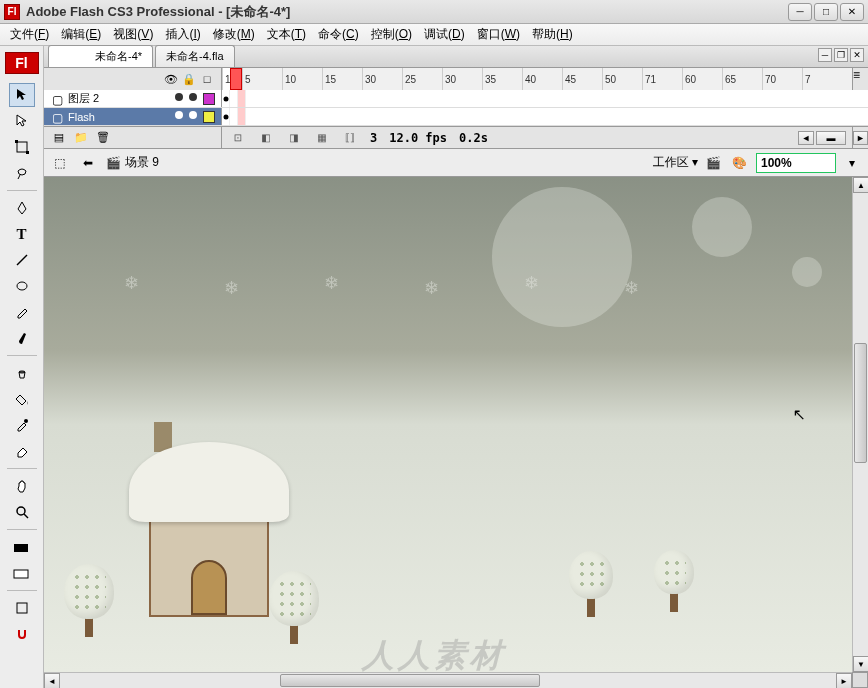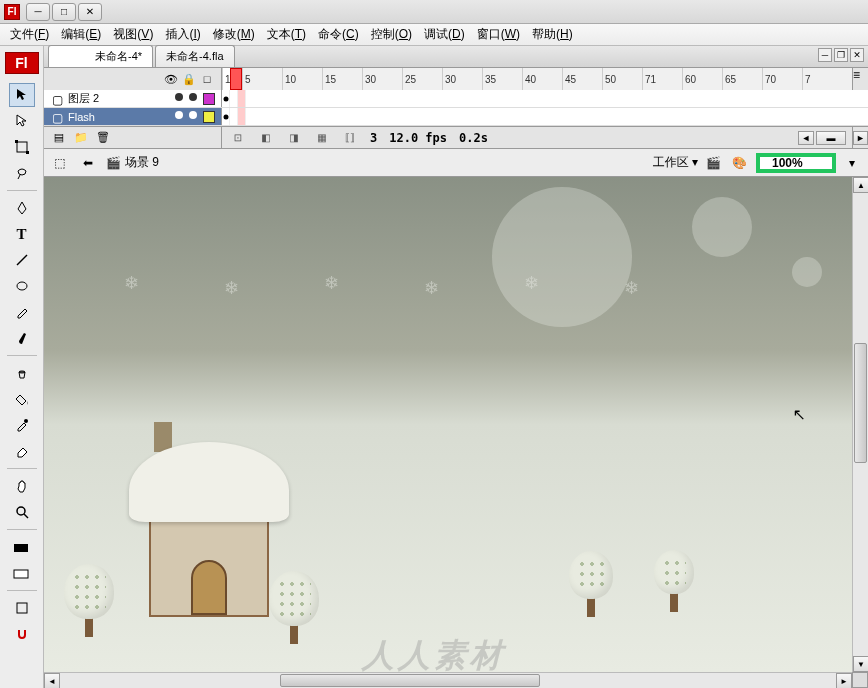--- a/index.html
+++ b/index.html
@@ -51,21 +51,21 @@
 .lf-btn { width: 18px; height: 16px; display: flex; align-items: center; justify-content: center; cursor: pointer; font-size: 11px; }
 .frames-footer { flex: 1; display: flex; align-items: center; gap: 12px; padding-left: 8px; }
 .ff-btn { width: 16px; height: 14px; cursor: pointer; display: flex; align-items: center; justify-content: center; font-size: 10px; color: #555; }
 .ff-text { font-family: monospace; font-size: 12px; font-weight: bold; }
 .ff-scroll { display: flex; align-items: center; gap: 2px; margin-left: auto; margin-right: 6px; }
 .ff-scroll-btn { width: 16px; height: 14px; background: linear-gradient(#f8f8f8,#ddd); border: 1px solid #999; cursor: pointer; display: flex; align-items: center; justify-content: center; font-size: 9px; }
 .scene-bar { height: 28px; background: #ededed; display: flex; align-items: center; padding: 0 6px; border-bottom: 1px solid #999; gap: 8px; }
 .scene-btn { width: 20px; height: 18px; cursor: pointer; display: flex; align-items: center; justify-content: center; }
 .scene-label { display: flex; align-items: center; gap: 4px; }
 .scene-right { margin-left: auto; display: flex; align-items: center; gap: 6px; }
-.zoom-select { width: 80px; height: 20px; border: 4px solid #22c55e; background: #fff; font-size: 12px; font-weight: bold; padding: 0 12px; }
+.zoom-select { width: 80px; height: 20px; border: 1px solid #22c55e; background: #fff; font-size: 12px; font-weight: bold; padding: 0 4px; }
 .stage-area { flex: 1; display: flex; overflow: hidden; position: relative; }
 .stage-canvas { flex: 1; background: #b5baa8; position: relative; overflow: hidden; }
 .stage-content { position: absolute; inset: 0; background: linear-gradient(180deg, #8a9185 0%, #a8ab9c 35%, #d8dcd2 50%, #e8ebe2 100%); }
 .sky-circle { position: absolute; border-radius: 50%; background: rgba(240,242,235,0.3); }
 .sky-tree { position: absolute; width: 20px; height: 30px; }
 .sky-tree::before { content: '❄'; color: rgba(230,232,225,0.5); font-size: 18px; }
 .house { position: absolute; left: 75px; bottom: 35px; width: 180px; height: 210px; }
 .house-roof { position: absolute; top: 15px; left: 10px; width: 160px; height: 80px; background: #f0f0e8; border-radius: 50% 50% 10% 10% / 60% 60% 10% 10%; box-shadow: 0 2px 4px rgba(0,0,0,0.2); }
 .house-body { position: absolute; top: 80px; left: 30px; width: 120px; height: 110px; background: #d4c8b0; border: 2px solid #8a6644; }
 .house-door { position: absolute; bottom: 0; left: 40px; width: 36px; height: 55px; background: #b89254; border: 2px solid #6a4a2c; border-radius: 18px 18px 0 0; }
@@ -81,20 +81,21 @@
 .sb-thumb-v { position: absolute; left: 1px; right: 1px; top: 150px; height: 120px; background: linear-gradient(90deg,#e8e8e8,#c8c8c8); border: 1px solid #999; border-radius: 2px; }
 .sb-thumb-h { position: absolute; top: 1px; bottom: 1px; left: 220px; width: 260px; background: linear-gradient(#e8e8e8,#c8c8c8); border: 1px solid #999; border-radius: 2px; }
 .watermark { position: absolute; bottom: 10px; left: 50%; transform: translateX(-50%); font-size: 32px; color: rgba(150,150,150,0.4); font-weight: bold; letter-spacing: 4px; pointer-events: none; font-style: italic; }
 .cursor-arrow { position: absolute; right: 62px; top: 405px; font-size: 16px; color: #000; pointer-events: none; }
 </style>
 </head>
 <body>
 
 <div class="titlebar">
   <div class="titlebar-icon">Fl</div>
+  <div class="titlebar-text">Adobe Flash CS3 Professional - [未命名-4*]</div>
   <div class="win-controls">
     <div class="win-btn">─</div>
     <div class="win-btn">□</div>
     <div class="win-btn">✕</div>
   </div>
 </div>
 
 <div class="menubar" id="menubar">
     <div class="menu-item">文件(<u>F</u>)</div>
     <div class="menu-item">编辑(<u>E</u>)</div>

